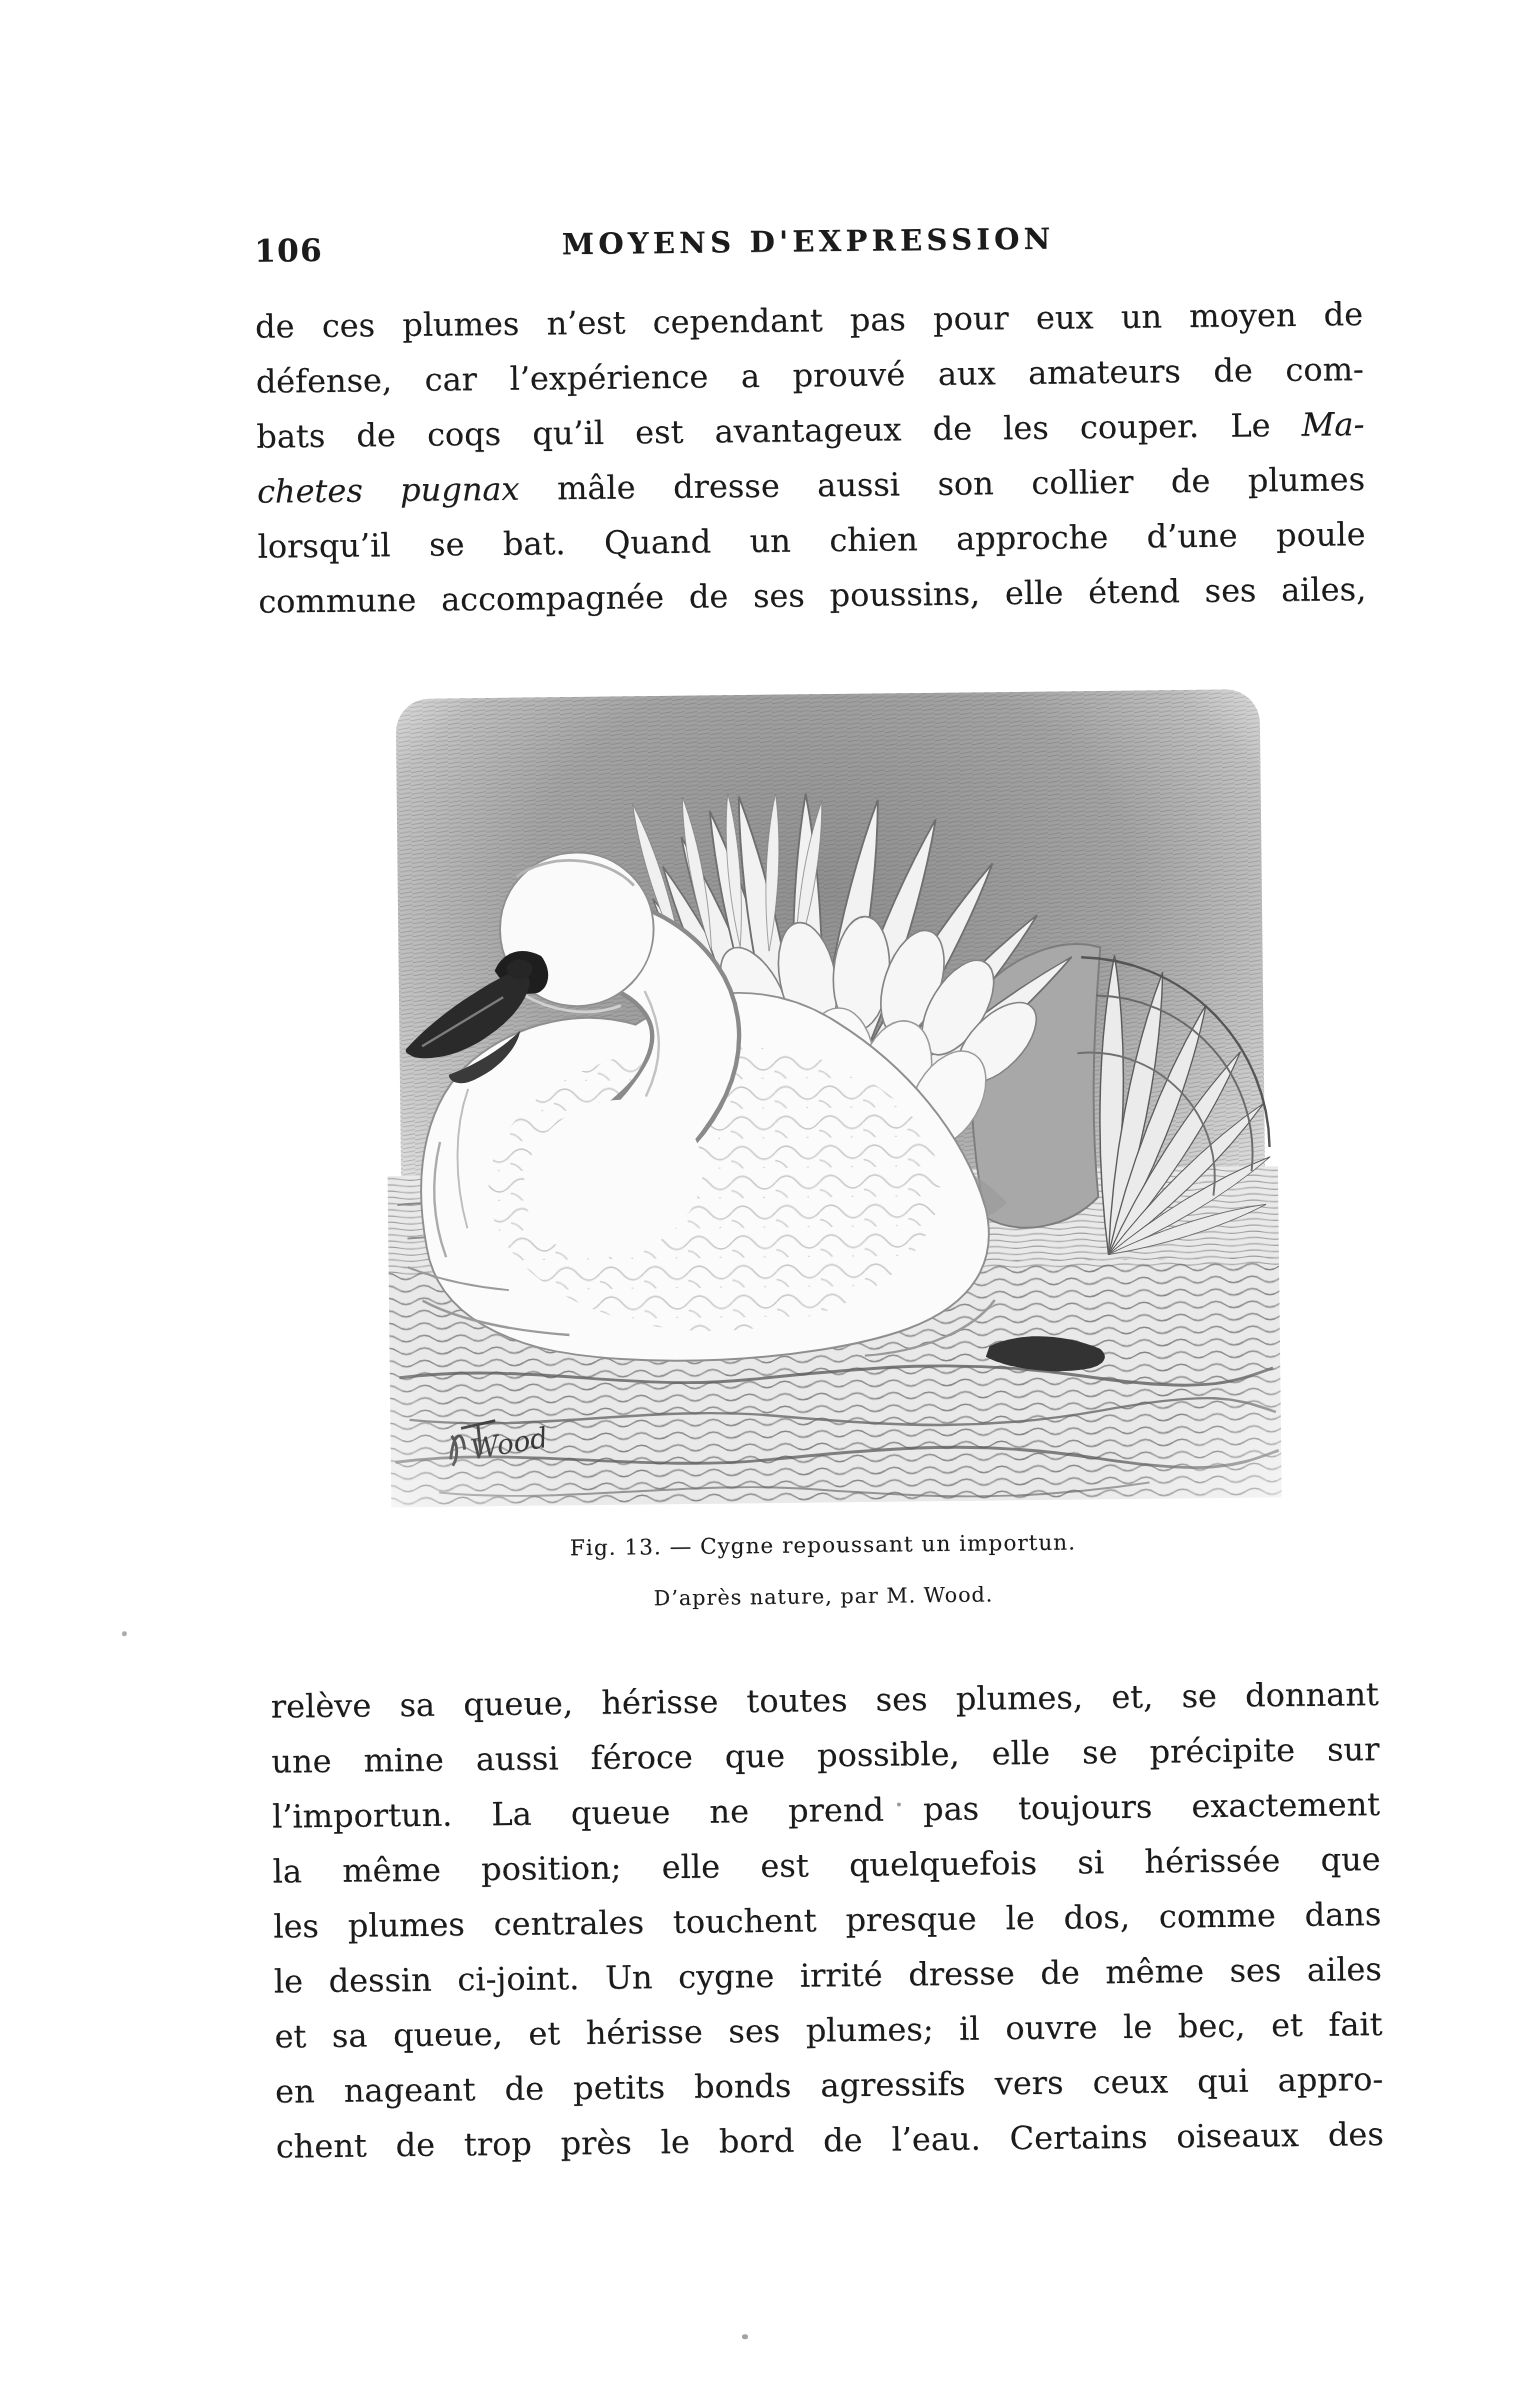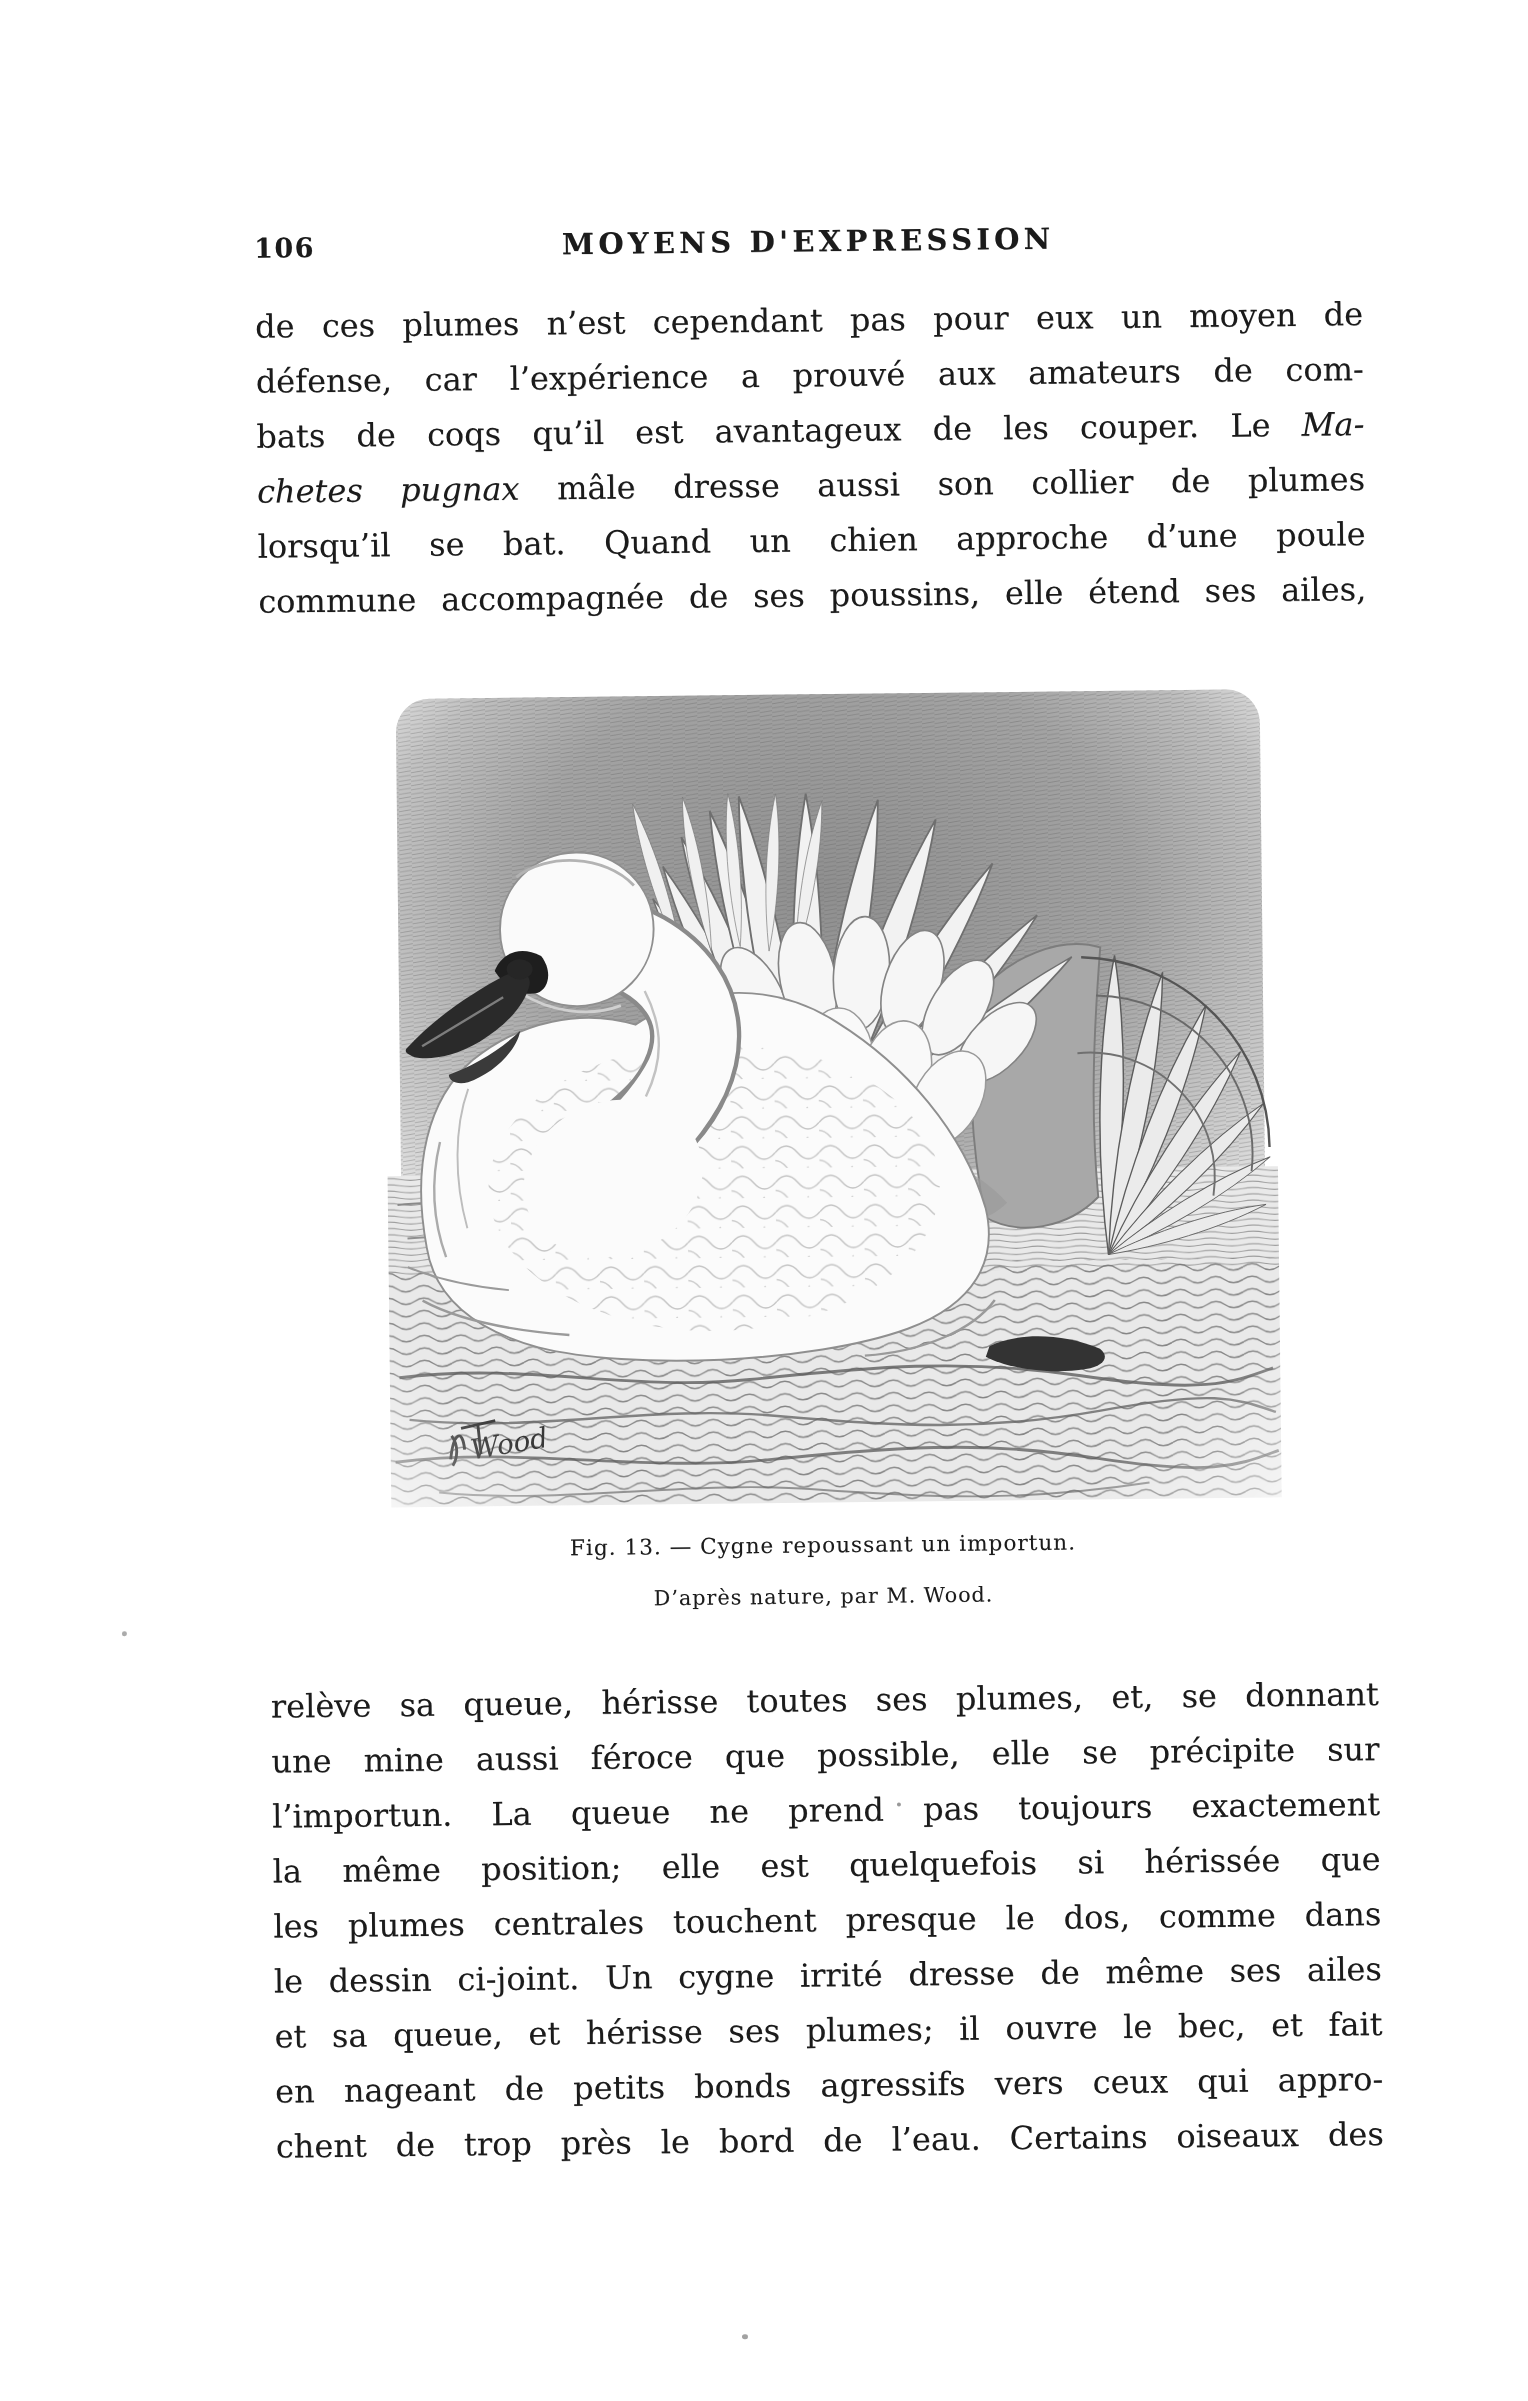--- a/index.html
+++ b/index.html
@@ -4,21 +4,21 @@
 <style>
   html,body{margin:0;padding:0;}
   body{
     width:1528px;height:2563px;position:relative;overflow:hidden;
     background:#ffffff;color:#1b1b1b;
     font-family:"DejaVu Serif","Liberation Serif",serif;
   }
   .scan{position:absolute;left:0;top:0;width:1528px;height:2563px;
     transform:rotate(-0.65deg);transform-origin:764px 1281px;}
   
-  .pagenum{position:absolute;left:266px;top:227px;font-size:27px;font-weight:bold;
+  .pagenum{position:absolute;left:266px;top:227px;font-size:31px;font-weight:bold;
     letter-spacing:1.4px;text-shadow:0.2px 0.2px 0 rgba(20,20,20,.35);}
   .runhead{position:absolute;left:266px;top:225px;width:1108px;text-align:center;
     font-size:29px;font-weight:bold;letter-spacing:4.3px;
     text-shadow:0.3px 0.3px 0 rgba(20,20,20,.35);}
   
   .para{position:absolute;left:266px;width:1108px;font-size:32px;line-height:55px;
     text-align:justify;text-shadow:0.3px 0.3px 0 rgba(25,25,25,.32);}
   .para .line{display:block;text-align:justify;text-align-last:justify;height:55px;}
   .para em{font-style:italic;}
   .p1{top:294px;}

